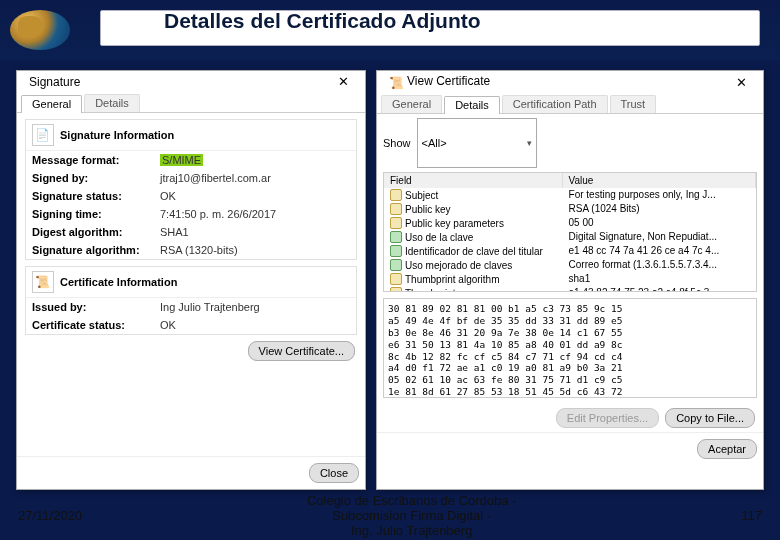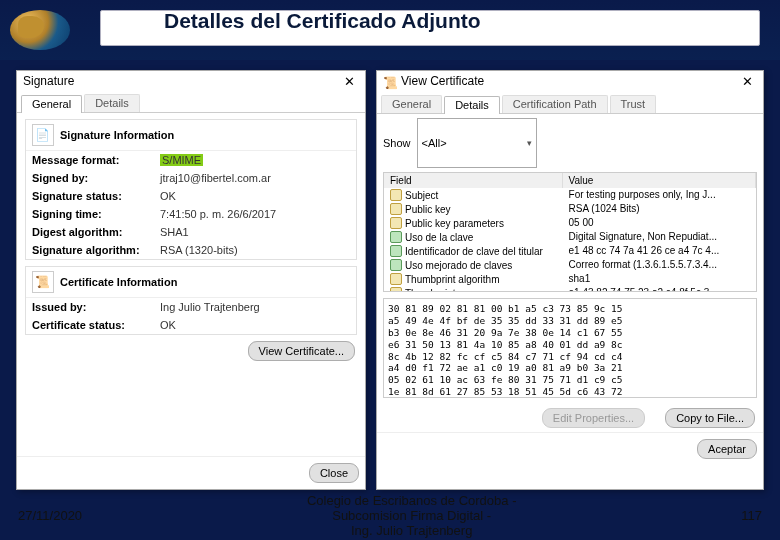--- a/index.html
+++ b/index.html
@@ -4,21 +4,21 @@
 <style>
   * { box-sizing: border-box; margin: 0; padding: 0; }
   body { width: 780px; height: 540px; font-family: "Segoe UI", Tahoma, sans-serif; background: #0a1a4a; position: relative; overflow: hidden; font-size: 11px; }
   .topbar { height: 60px; background: linear-gradient(#0a1a4a, #0a2050); display: flex; align-items: center; padding: 0 10px; }
   .globe { width: 60px; height: 40px; background: radial-gradient(circle at 30% 30%, #f0c060 0%, #b0802a 40%, #1a5a8a 60%, #0a3a6a 100%); border-radius: 50%; position: relative; overflow: hidden; }
   .globe::after { content:""; position:absolute; left:8px; top:6px; width:26px; height:22px; background:#c09030; border-radius:40% 50% 60% 30%; }
   .title { margin-left: 54px; margin-top: -5px; color: #0a1a3a; font-size: 21px; font-weight: bold; position: absolute; left: 110px; top: 14px; }
   .title-bg { position:absolute; left:100px; top:10px; right:20px; height:36px; background:#fff; border:1px solid #b0b0c0; border-radius:2px; }
   .windows { display: flex; gap: 10px; padding: 0 16px; position: absolute; top: 70px; left: 0; right: 0; bottom: 50px; }
   .dlg { background: #fff; border: 1px solid #aaa; box-shadow: 2px 2px 6px rgba(0,0,0,.3); display: flex; flex-direction: column; }
-  .dlg-title { display:flex; justify-content:space-between; padding: 3px 6px; font-size: 12px; }
+  .dlg-title { display:flex; justify-content:space-between; align-items:center; padding: 3px 12px; font-size: 12px; }
   .dlg-title .ico { width:14px; height:14px; display:inline-block; margin-right:4px; vertical-align:-2px; }
   .close-x { font-size:13px; padding:0 4px; }
   .tabs { display:flex; border-bottom:1px solid #ccc; padding: 2px 4px 0 4px; gap:2px; }
   .tab { padding: 2px 10px 3px 10px; font-size:11px; border:1px solid #ddd; border-bottom:none; background:#f0f0f0; border-radius:2px 2px 0 0; color:#555; }
   .tab.active { background:#fff; color:#000; border-color:#bbb; position:relative; top:1px; }
   .dlg-body { flex:1; padding:6px 8px; overflow:hidden; }
   .section { border:1px solid #e0e0e0; margin-bottom:6px; }
   .sec-head { display:flex; align-items:center; gap:6px; padding:4px 6px; font-weight:bold; font-size:11px; border-bottom:1px solid #eee; }
   .sec-icon { width:22px; height:22px; border:1px solid #ccc; display:flex; align-items:center; justify-content:center; font-size:12px; color:#888; }
   .kv { display:flex; padding:3px 6px; font-size:11px; gap:8px; }
@@ -32,21 +32,21 @@
   .select { border:1px solid #aaa; padding:18px 4px; width:120px; display:flex; justify-content:space-between; align-items:center; background:#fff; }
   .grid { border:1px solid #ccc; height:120px; overflow:hidden; margin:0 6px; }
   .grid-head { display:flex; background:#f0f0f0; font-size:10px; }
   .grid-head > div { padding:2px 6px; border-right:1px solid #ddd; }
   .gh-f { width:48%; } .gh-v { width:52%; }
   .grid-row { display:flex; font-size:10px; }
   .grid-row > div { padding:1px 6px; white-space:nowrap; overflow:hidden; text-overflow:ellipsis; }
   .cell-icon { width:12px; height:12px; display:inline-block; background:#f3e7b3; border:1px solid #c0a040; margin-right:3px; vertical-align:-2px; border-radius:2px; }
   .cell-icon.g { background:#bde5bd; border-color:#5a9a5a; }
   .hexbox { margin:6px; border:1px solid #ccc; padding:4px; font-family:Consolas,monospace; font-size:9.5px; line-height:1.25; white-space:pre; height:100px; overflow:hidden; background:#fff; }
-  .right-btns { display:flex; justify-content:flex-end; gap:20px; padding:4px 8px; }
+  .right-btns { display:flex; justify-content:flex-end; gap:6px; padding:4px 8px; }
   
   .footer { position:absolute; bottom:0; left:0; right:0; height:50px; display:flex; align-items:center; justify-content:space-between; padding:0 18px; color:#111; font-size:13px; }
   .footer .mid { text-align:center; flex:1; }
   .chev { font-size:9px; color:#555; }
 </style>
 </head>
 <body>
 
 <div class="topbar">
   <div class="globe"></div>

